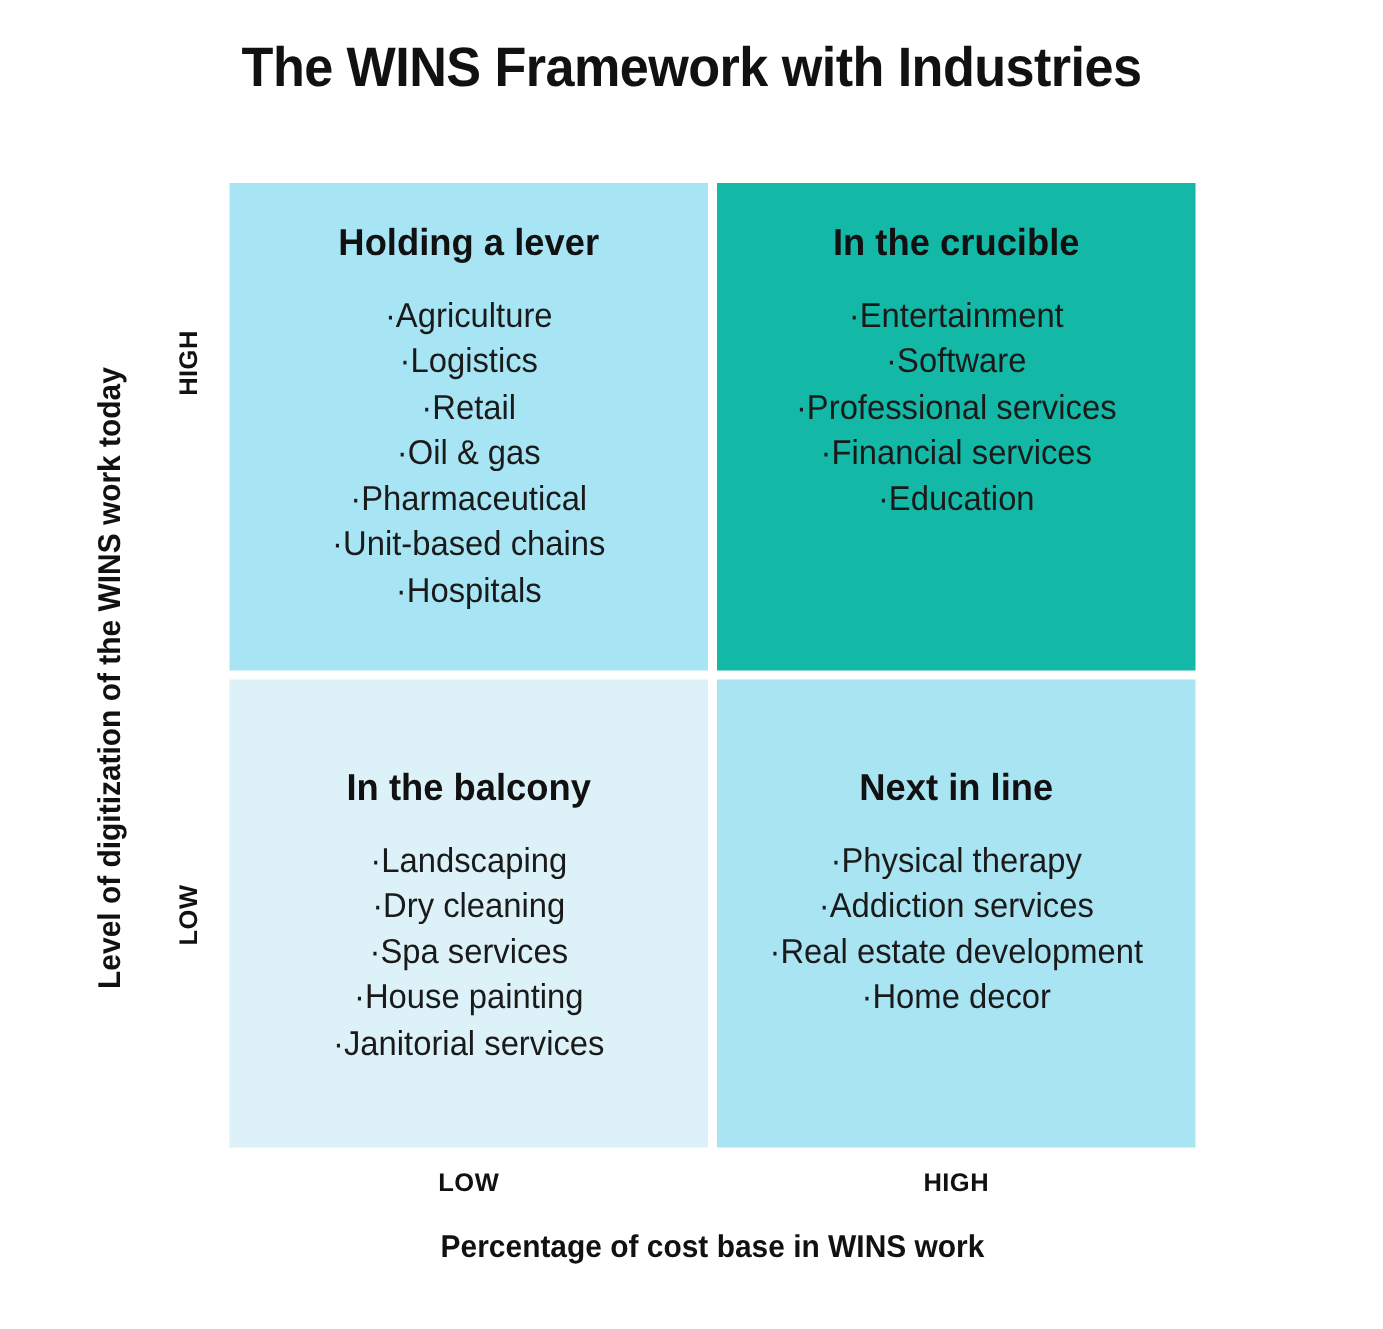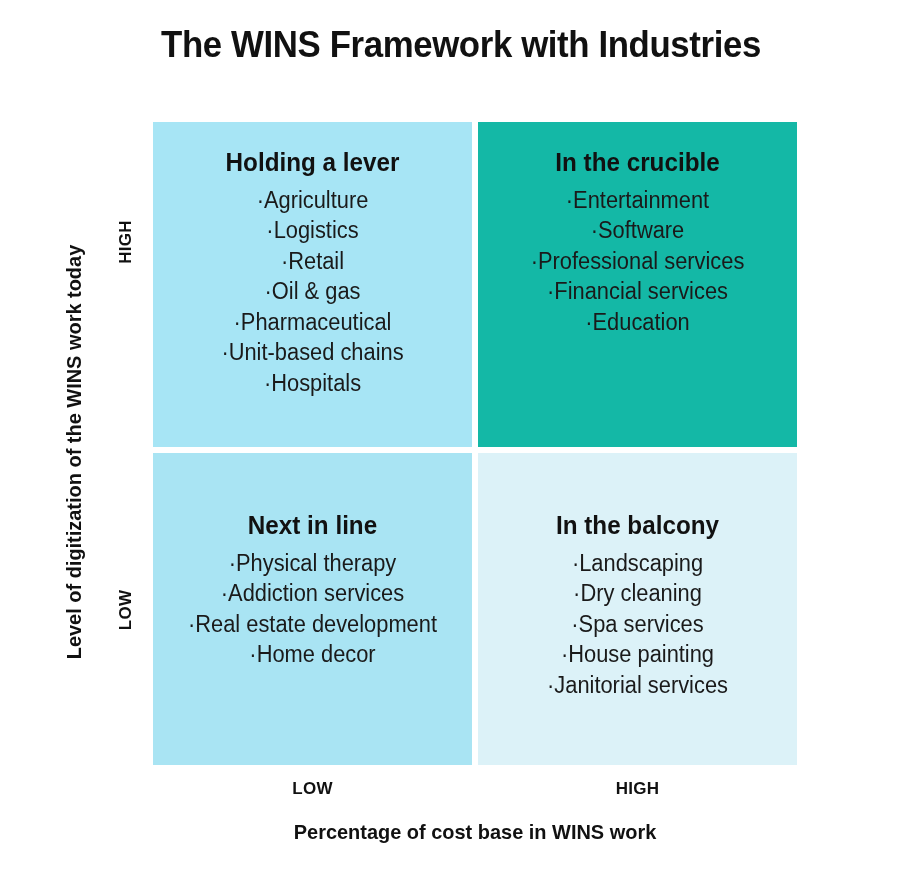--- a/index.html
+++ b/index.html
@@ -61,21 +61,21 @@
     font-size: 25px;
     font-weight: 700;
     color: #111111;
     line-height: 1.18;
     margin: 0 0 6px 0;
     transform: scaleX(0.97);
   }
 
   .q-list {
     list-style: none;
-    margin: 7px;
+    margin: 17px;
     padding: 0;
   }
   .q-list li {
     font-size: 23px;
     font-weight: 400;
     line-height: 1.33;
     color: #1a1a1a;
     transform: scaleX(0.95);
   }
   .q-list li .bullet {
@@ -170,41 +170,41 @@
     <div class="q-heading">In the crucible</div>
     <ul class="q-list">
         <li><span class="bullet">·</span><span>Entertainment</span></li>
         <li><span class="bullet">·</span><span>Software</span></li>
         <li><span class="bullet">·</span><span>Professional services</span></li>
         <li><span class="bullet">·</span><span>Financial services</span></li>
         <li><span class="bullet">·</span><span>Education</span></li>
       </ul>
   </div>
 
-  <div class="quadrant q-bottom q-right" style="background: rgb(169, 228, 243);">
-    <div class="q-heading">Next in line</div>
-    <ul class="q-list">
-        <li><span class="bullet">·</span><span>Physical therapy</span></li>
-        <li><span class="bullet">·</span><span>Addiction services</span></li>
-        <li><span class="bullet">·</span><span>Real estate development</span></li>
-        <li><span class="bullet">·</span><span>Home decor</span></li>
-      </ul>
-  </div>
-
   <div class="quadrant q-bottom q-left" style="background: rgb(220, 242, 248);">
     <div class="q-heading">In the balcony</div>
     <ul class="q-list">
         <li><span class="bullet">·</span><span>Landscaping</span></li>
         <li><span class="bullet">·</span><span>Dry cleaning</span></li>
         <li><span class="bullet">·</span><span>Spa services</span></li>
         <li><span class="bullet">·</span><span>House painting</span></li>
         <li><span class="bullet">·</span><span>Janitorial services</span></li>
       </ul>
   </div>
 
+  <div class="quadrant q-bottom q-right" style="background: rgb(169, 228, 243);">
+    <div class="q-heading">Next in line</div>
+    <ul class="q-list">
+        <li><span class="bullet">·</span><span>Physical therapy</span></li>
+        <li><span class="bullet">·</span><span>Addiction services</span></li>
+        <li><span class="bullet">·</span><span>Real estate development</span></li>
+        <li><span class="bullet">·</span><span>Home decor</span></li>
+      </ul>
+  </div>
+
 </div>
 
 <div id="y-axis-title">Level of digitization of the WINS work today</div>
 
 <div class="y-tick" id="y-tick-high">HIGH</div>
 
 <div class="y-tick" id="y-tick-low">LOW</div>
 
 <div class="x-tick" id="x-tick-low">LOW</div>
 

